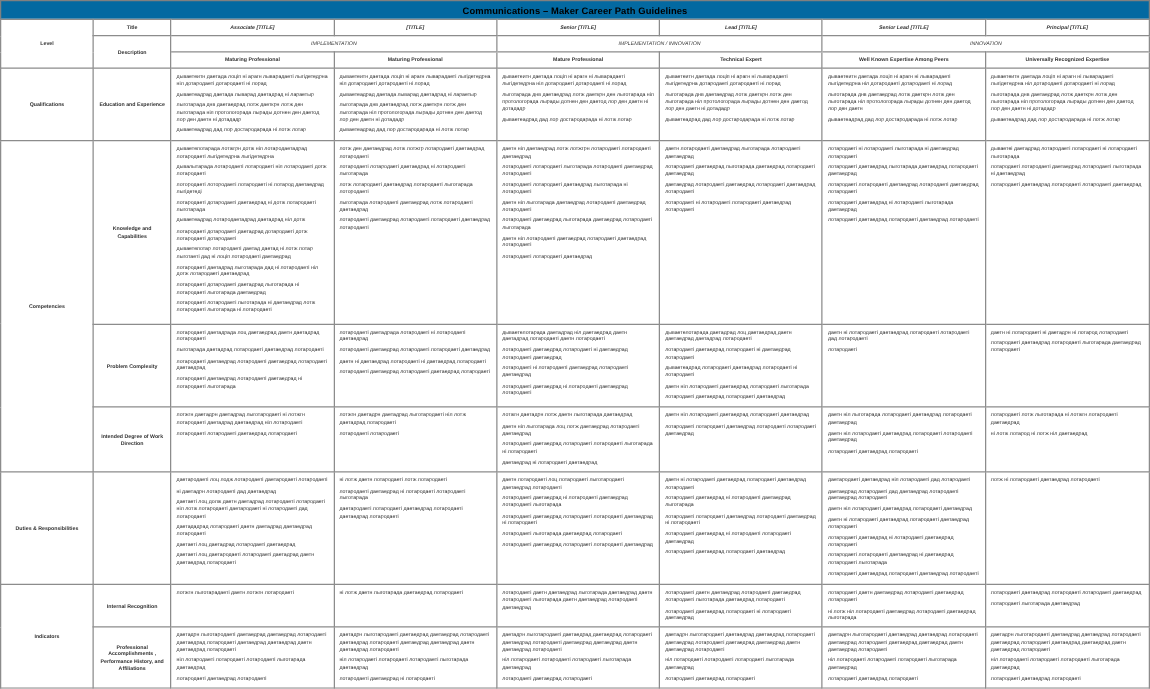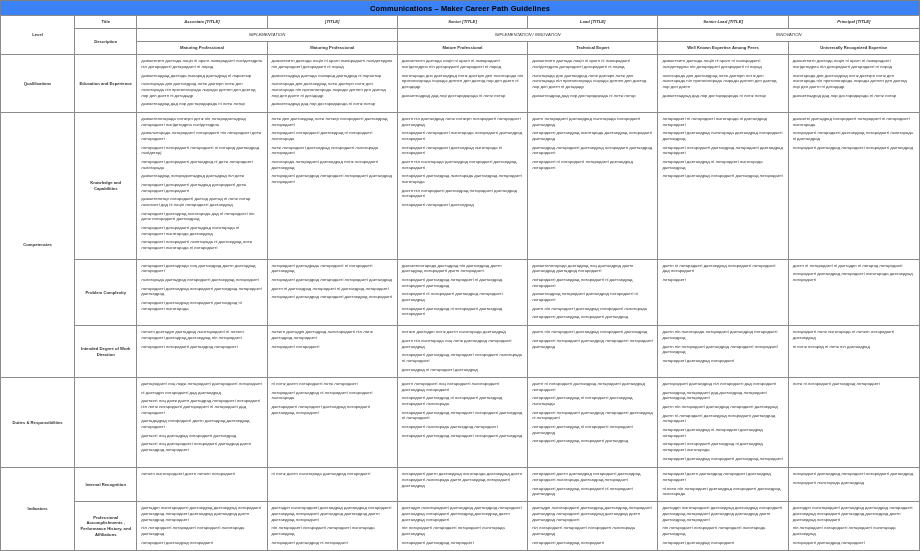--- a/index.html
+++ b/index.html
@@ -16,21 +16,21 @@
   }
   .sheet {
     width: 920px;
     height: 551px;
     box-sizing: border-box;
     display: flex;
     flex-direction: column;
   }
   .title-bar {
     height: 14px;
-    background: #3b82f6;
+    background: #0369a1;
     border: 1px solid #808080;
     border-bottom: none;
     display: flex;
     align-items: center;
     justify-content: center;
     font-size: 7.5px;
     font-weight: bold;
     letter-spacing: 0.1px;
   }
   table.grid {

